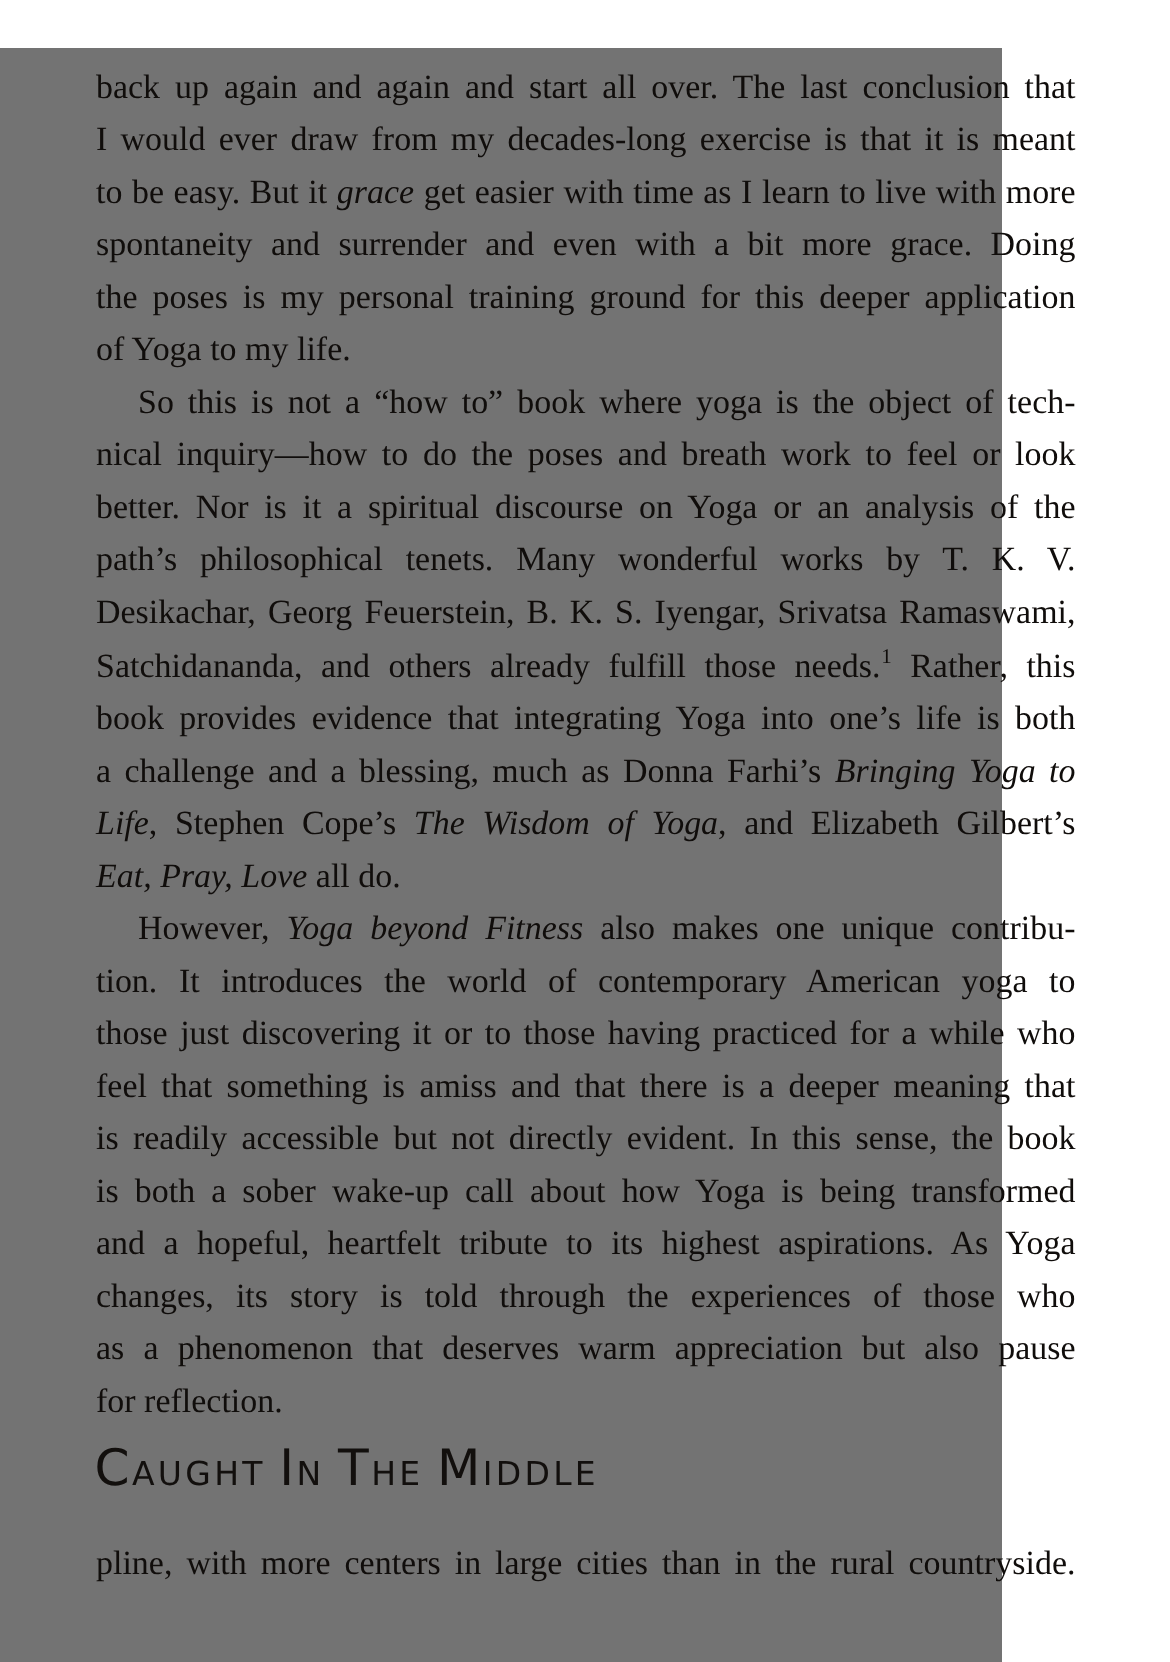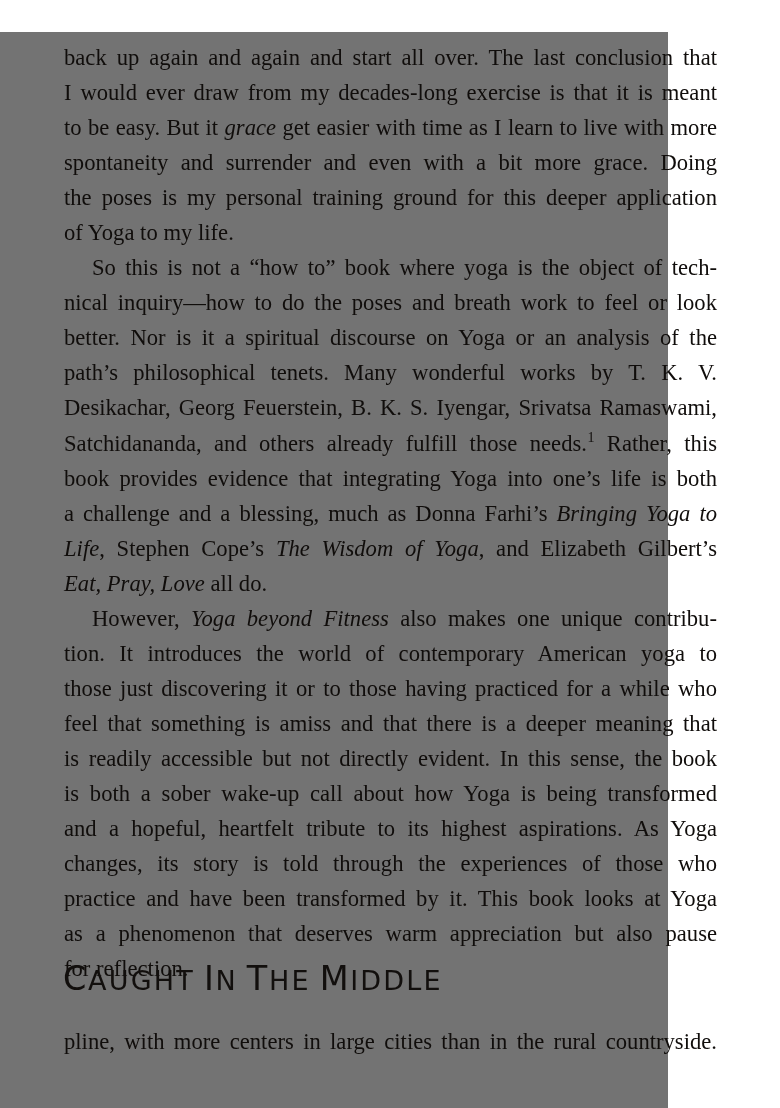--- a/index.html
+++ b/index.html
@@ -82,21 +82,21 @@
     line-height: 38px;
     letter-spacing: 2.0px;
     color: #120f0d;
     white-space: nowrap;
   }
   .section-heading .cap {
     font-size: 33.5px;
     letter-spacing: 1.6px;
   }
   .section-heading .sc {
-    font-size: 27px;
+    font-size: 22px;
     letter-spacing: 2.2px;
   }
   .section-heading .gap {
     display: inline-block;
     width: 9px;
   }
 
   .final-block {
     position: absolute;
     left: 64px;
@@ -135,21 +135,20 @@
 
     <p class="para">
       <span class="ln indent"><span>However, </span><i>Yoga beyond Fitness</i><span> also makes one unique contribu-</span></span>
       <span class="ln">tion. It introduces the world of contemporary American yoga to</span>
       <span class="ln">those just discovering it or to those having practiced for a while who</span>
       <span class="ln">feel that something is amiss and that there is a deeper meaning that</span>
       <span class="ln">is readily accessible but not directly evident. In this sense, the book</span>
       <span class="ln">is both a sober wake-up call about how Yoga is being transformed</span>
       <span class="ln">and a hopeful, heartfelt tribute to its highest aspirations. As Yoga</span>
       <span class="ln">changes, its story is told through the experiences of those who</span>
-      <span class="ln">practice and have been transformed by it. This book looks at Yoga</span>
       <span class="ln">as a phenomenon that deserves warm appreciation but also pause</span>
       <span class="ln last">for reflection.</span>
     </p>
 
   </div>
 
   <h2 class="section-heading"><span class="cap">C</span><span class="sc">AUGHT</span><span class="gap"></span><span class="cap">I</span><span class="sc">N</span><span class="gap"></span><span class="cap">T</span><span class="sc">HE</span><span class="gap"></span><span class="cap">M</span><span class="sc">IDDLE</span></h2>
 
   <div class="final-block">
     <p class="para">

